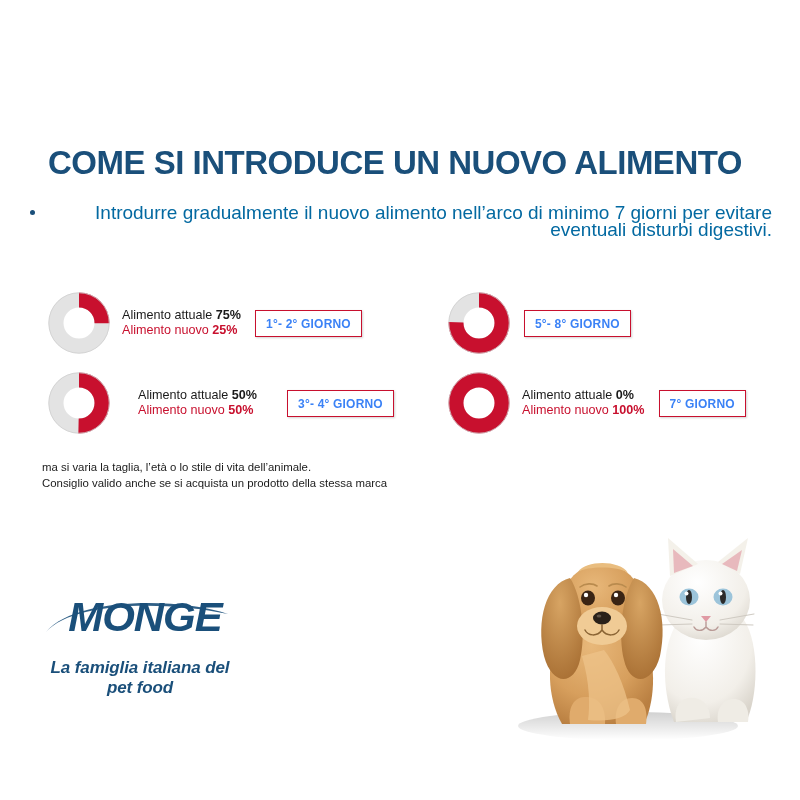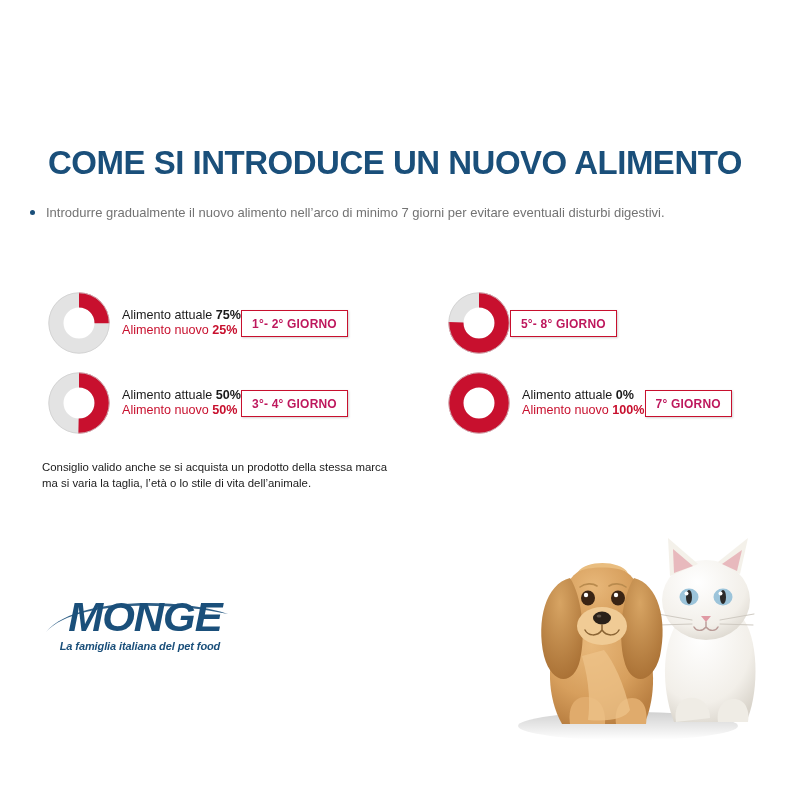--- a/index.html
+++ b/index.html
@@ -40,24 +40,25 @@
   
   .bullets {
     position: absolute;
     left: 28px;
     top: 204px;
     width: 744px;
   }
   .bullet {
     position: relative;
     padding-left: 18px;
-    font-size: 13px;
-    color: #737373;
+    font-size: 19px;
+    color: #0369a1;
     line-height: 17px;
     margin-bottom: 5px;
+    text-align: right;
   }
   .bullet .dot {
     position: absolute;
     left: 2px;
     top: 6px;
     width: 5px;
     height: 5px;
     border-radius: 50%;
     background: #1a4f7a;
   }
@@ -73,21 +74,21 @@
     top: 292px;
     width: 800px;
   }
   .step {
     position: absolute;
     display: flex;
     align-items: center;
   }
   .step.s0 { left: 48px;  top: 0px; }
   .step.s1 { left: 448px; top: 0px; }
-  .step.s2 { left: 48px;  top: 80px; }
+  .step.s2 { left: 48px;  top: 80px; gap: 16px; }
   .step.s3 { left: 448px; top: 80px; }
 
   .donut-wrap {
     position: relative;
     width: 62px;
     height: 62px;
     flex: 0 0 62px;
   }
   .donut {
     position: absolute;
@@ -100,22 +101,23 @@
     margin-left: 12px;
     font-size: 12.6px;
     line-height: 15.5px;
     white-space: nowrap;
   }
   .lab-old { color: #1a1a1a; }
   .lab-new { color: #c8102e; }
   .labels b { font-weight: bold; }
 
   .day-badge {
+    margin-left: 14px;
     border: 1.5px solid #c8102e;
-    color: #be185d;
+    color: #3b82f6;
     font-size: 12px;
     font-weight: bold;
     padding: 6px 10px 5px 10px;
     letter-spacing: 0.2px;
     white-space: nowrap;
     background: #ffffff;
     box-shadow: 1px 1px 2px rgba(0,0,0,0.18);
   }
 
   
@@ -143,25 +145,25 @@
     font-weight: bold;
     font-style: italic;
     color: #1a4f7a;
     letter-spacing: -1px;
     line-height: 42px;
     transform: scaleX(1.05);
     transform-origin: left top;
   }
   .logo-tag {
     font-family: "Liberation Sans", sans-serif;
-    font-size: 11px;
+    font-size: 17px;
     font-weight: bold;
     font-style: italic;
     color: #1a4f7a;
-    margin-top: 2px;
+    margin-top: 20px;
     letter-spacing: -0.1px;
   }
   .logo-swoosh {
     position: absolute;
     left: 2px;
     top: 2px;
     width: 190px;
     height: 44px;
     pointer-events: none;
   }
@@ -263,22 +265,22 @@
         <div class="lab-new">
           <span>Alimento nuovo</span>
           <b>100%</b>
         </div>
       </div>
       <div class="day-badge">7° GIORNO</div>
     </div>
   </div>
 
   <div class="footnote">
+    <div>ma si varia la taglia, l’età o lo stile di vita dell’animale.</div>
     <div>Consiglio valido anche se si acquista un prodotto della stessa marca</div>
-    <div>ma si varia la taglia, l’età o lo stile di vita dell’animale.</div>
   </div>
 
   <div class="logo">
     <svg class="logo-swoosh" viewBox="0 0 190 44">
       <path d="M4 34 C 30 4, 120 2, 186 16 C 140 0, 34 -2, 4 34 Z" fill="#1a4f7a" opacity="0.9"></path>
     </svg>
     <div class="logo-word">MONGE</div>
     <div class="logo-tag">La famiglia italiana del pet food</div>
   </div>
 

